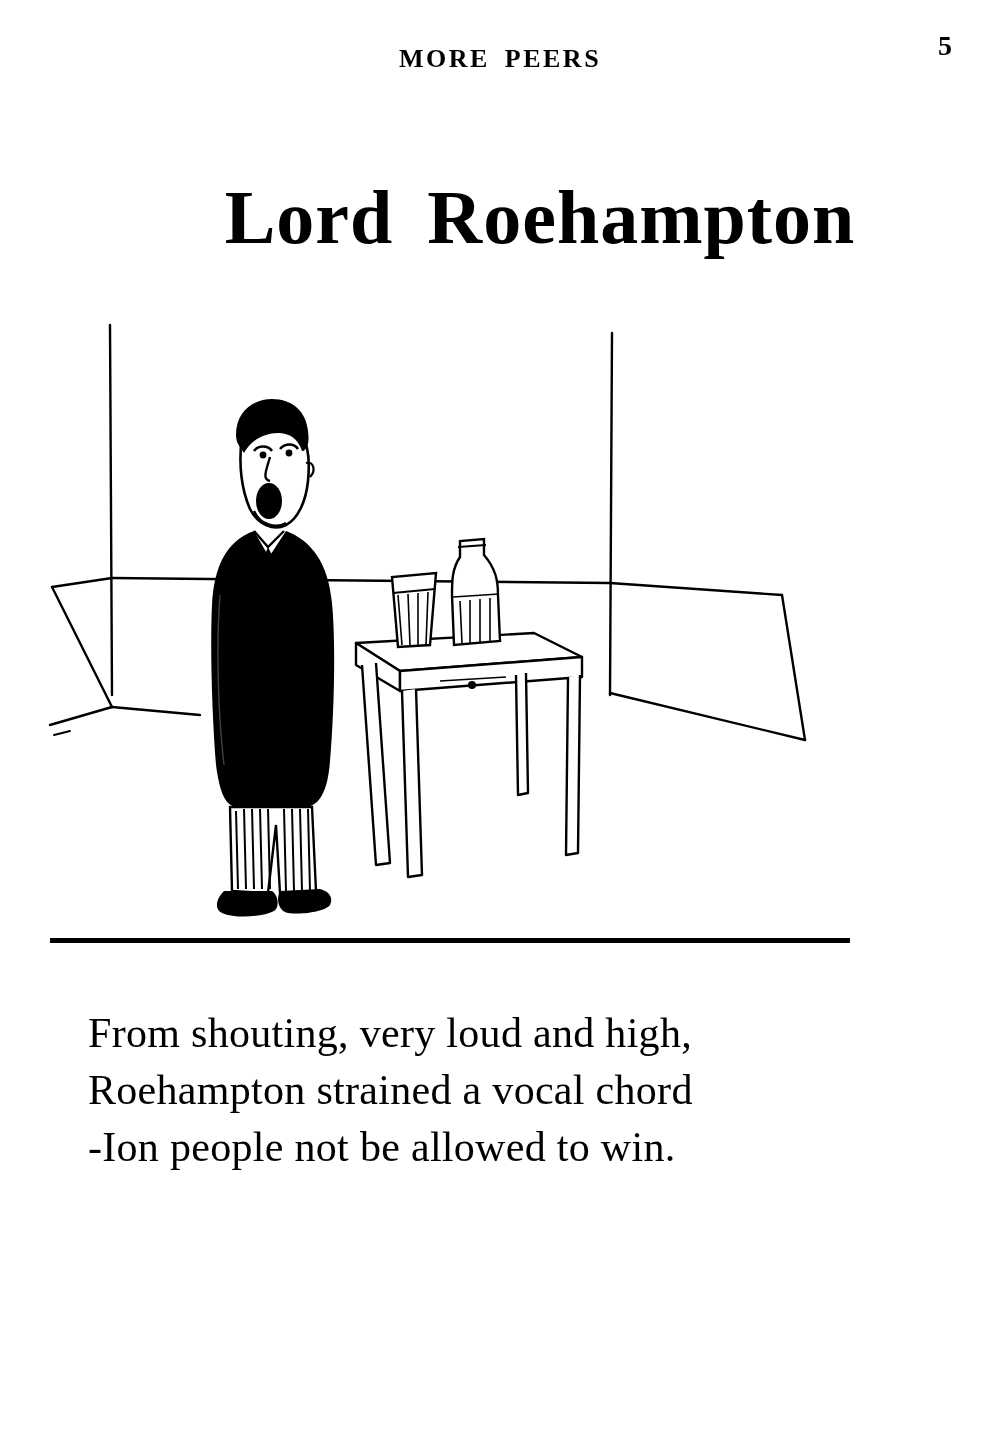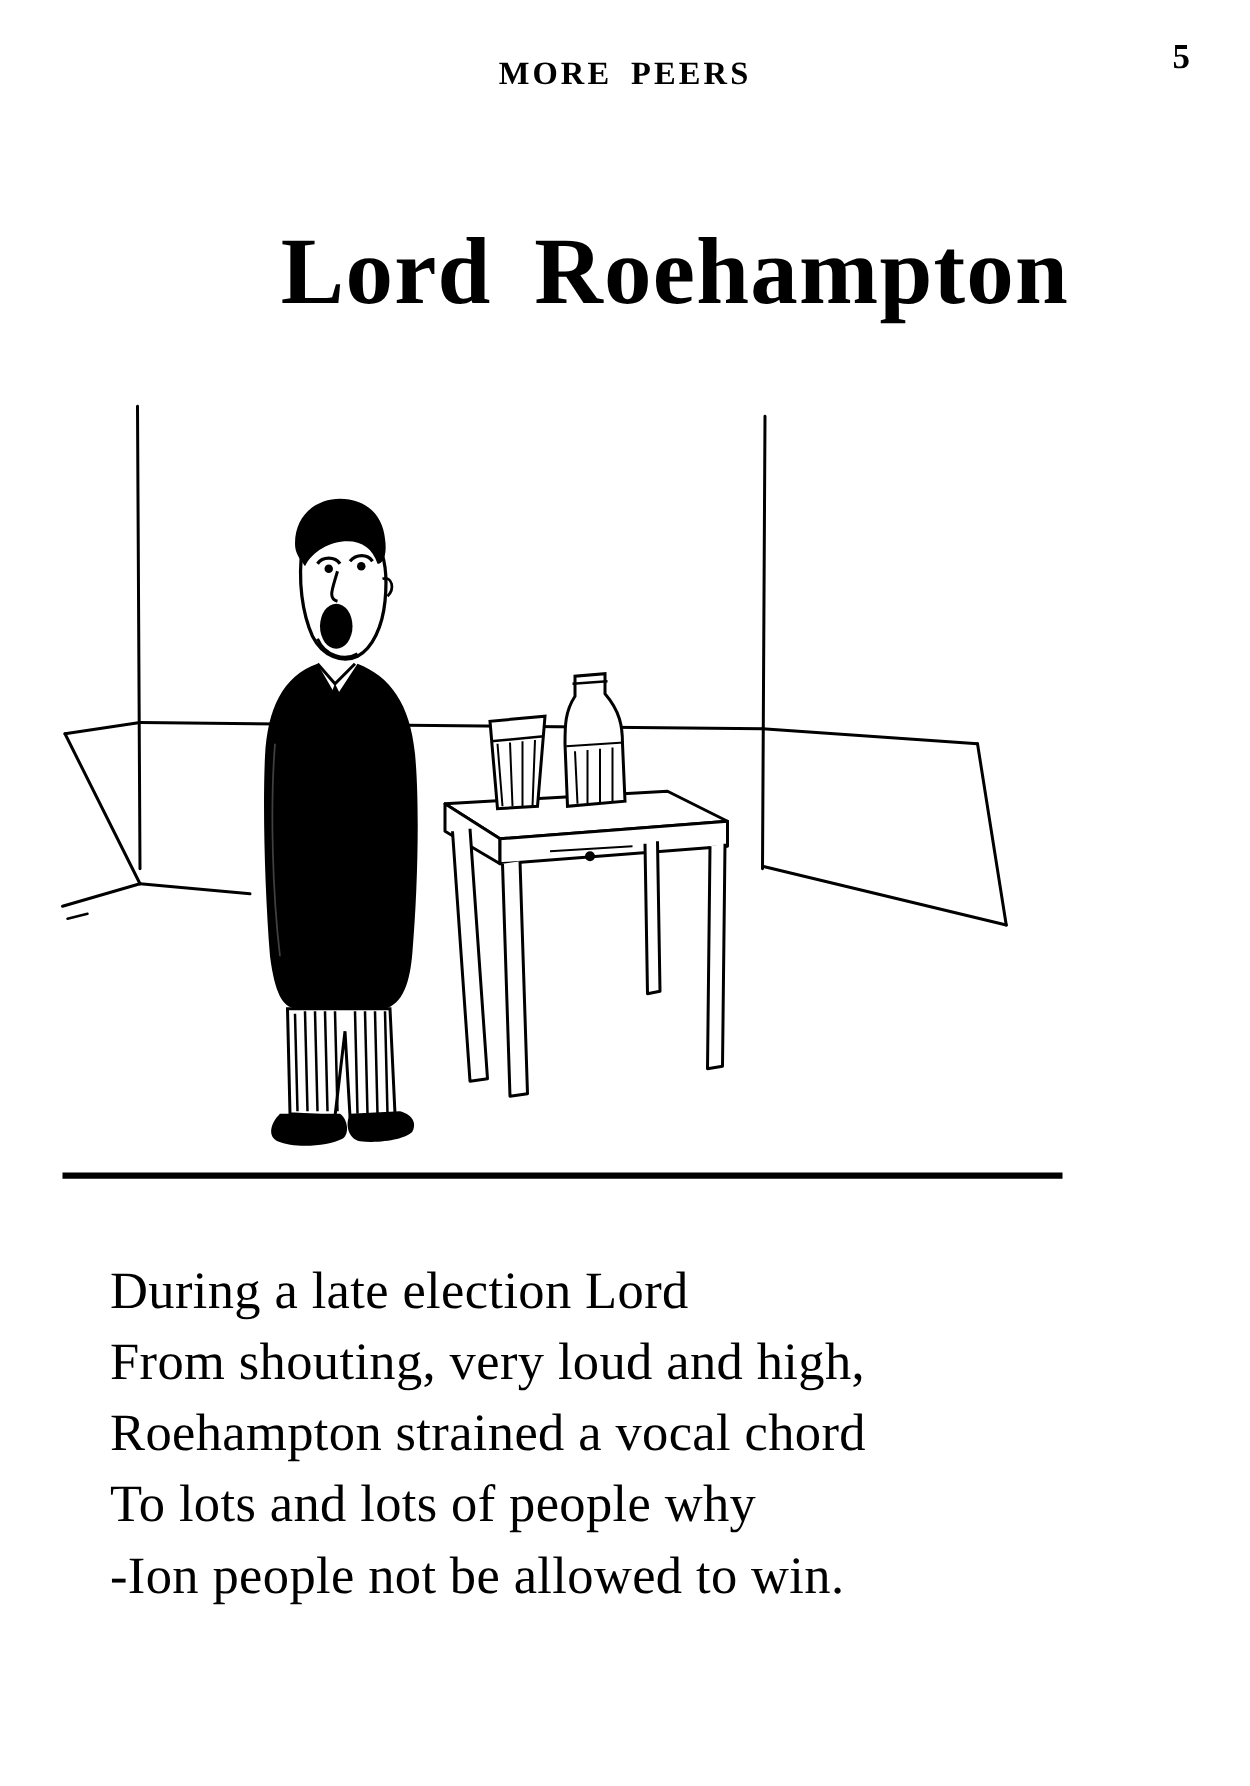--- a/index.html
+++ b/index.html
@@ -225,20 +225,18 @@
           <path d="M450 303 L450 346"></path>
           <path d="M413 302 L459 299"></path>
         </g>
       </g>
     </svg>
   </div>
 
   <div class="rule"></div>
 
   <div class="verse">
-    <div class="line">During a late election Lord</div>
     <div class="line">From shouting, very loud and high,</div>
     <div class="line">Roehampton strained a vocal chord</div>
-    <div class="line">To lots and lots of people why</div>
     <div class="line">-Ion people not be allowed to win.</div>
   </div>
 
 </div>
 
 </body></html>

